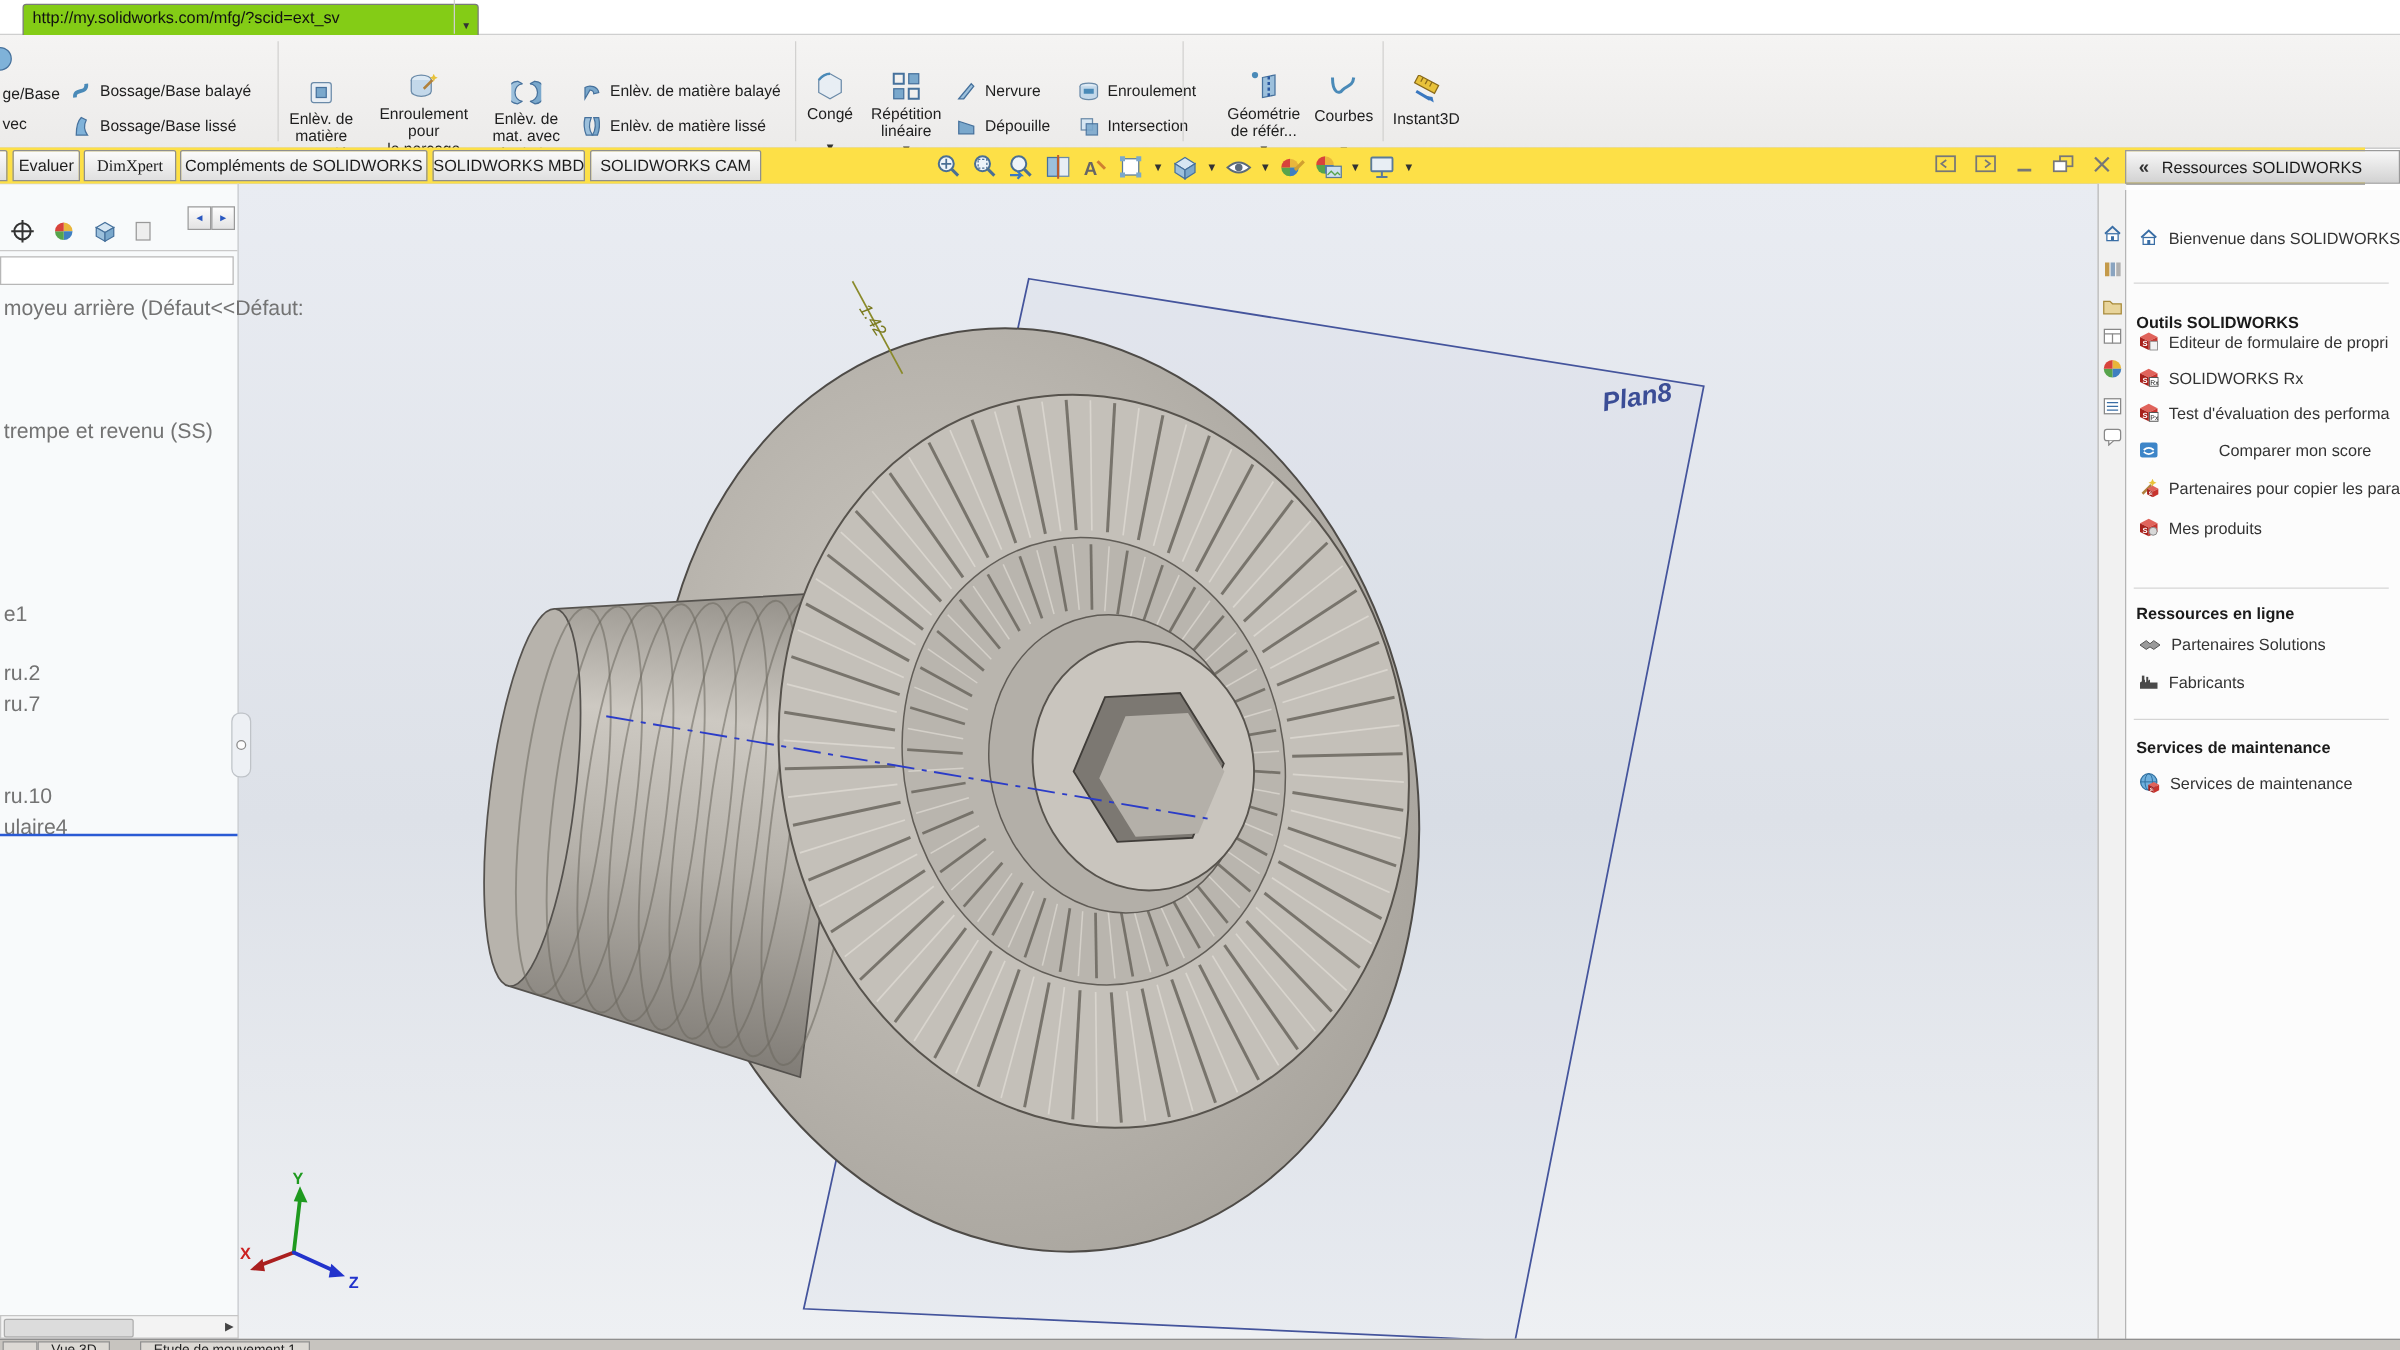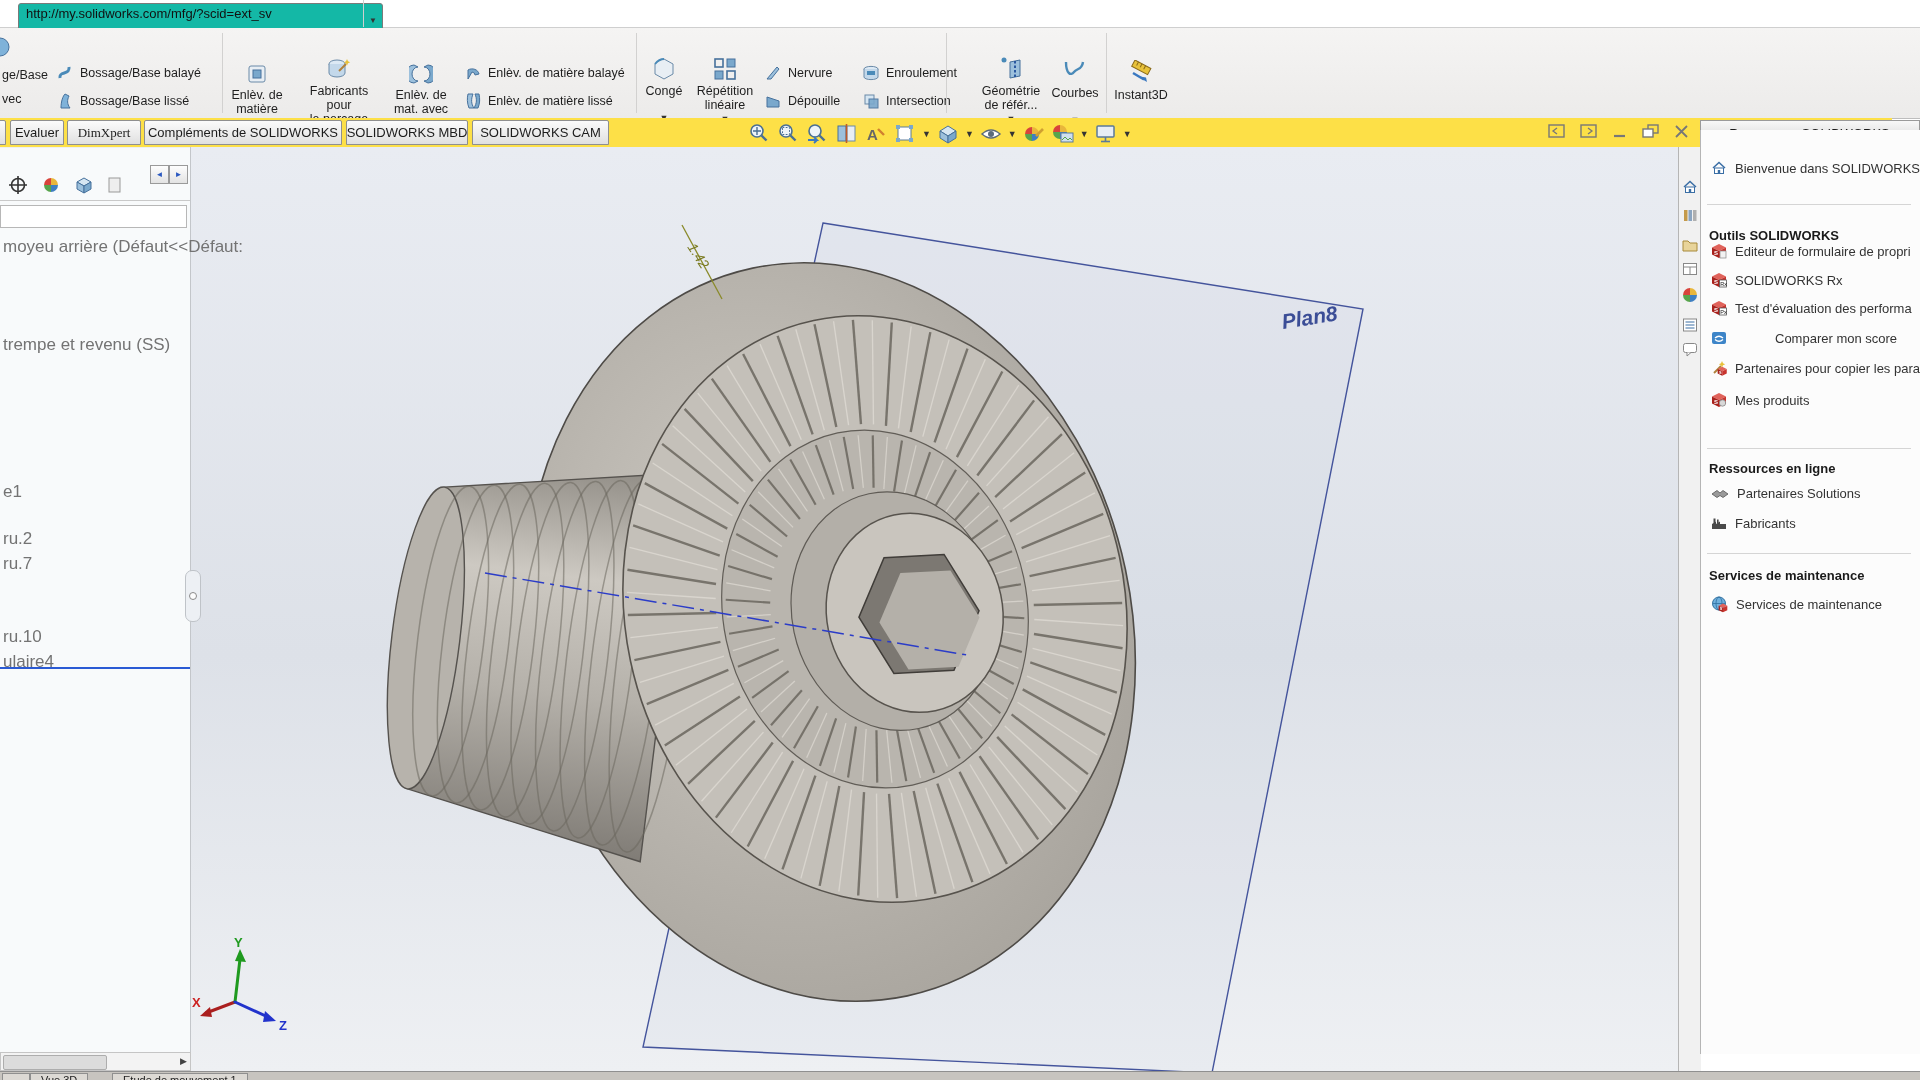--- a/index.html
+++ b/index.html
@@ -2,21 +2,21 @@
 <html><head>
 <meta charset="utf-8">
 <style>
   html,body{margin:0;padding:0;}
   body{width:1920px;height:1080px;position:relative;overflow:hidden;
        font-family:"Liberation Sans",sans-serif;background:#fff;color:#222;}
   .abs{position:absolute;}
   
   #urlrow{left:0;top:0;width:1920px;height:27px;background:#fff;border-bottom:1px solid #cfcfcf;}
   #urlbox{left:18px;top:3px;width:338px;height:20px;border:1px solid #7a7a7a;border-radius:3px;
-          background:#14b8a6;font-size:13px;line-height:20px;padding:0 18px 17px 7px;white-space:nowrap;
+          background:#84cc16;font-size:13px;line-height:20px;padding:0 18px 17px 7px;white-space:nowrap;
           overflow:hidden;color:#111;}
   #urlcaret{right:5px;top:7px;font-size:8px;color:#333;position:absolute;}
   .vline{width:1px;background:#cfcfcf;position:absolute;}
   
   #ribbon{left:0;top:28px;width:1920px;height:90px;background:linear-gradient(#f5f4f3,#ecebea);
           border-bottom:1px solid #bdbdbd;}
   .rsep{position:absolute;top:5px;bottom:5px;width:1px;background:#d2d1d0;}
   .rrow{position:absolute;height:22px;display:flex;align-items:center;gap:6px;
         font-size:12.5px;color:#1e1e1e;white-space:nowrap;}
   .rbig{position:absolute;text-align:center;font-size:12.5px;color:#1e1e1e;line-height:14px;}
@@ -57,21 +57,21 @@
   #bottomstrip{left:0;top:1071px;width:1920px;height:9px;background:#c7c4bf;border-top:1px solid #8f8f8f;overflow:hidden;}
   .btab{position:absolute;top:1px;height:18px;background:#dcd9d4;border:1px solid #8f8f8f;
         font-size:11px;line-height:13px;padding:0 10px;color:#222;white-space:nowrap;}
   
   #tpstrip{left:1678px;top:147px;width:22px;height:924px;background:#f1f1f1;border-left:1px solid #b5b5b5;}
   .tpsicon{position:absolute;left:3px;}
   #tphead{left:1700px;top:120px;width:220px;height:27px;background:linear-gradient(#f8f8f8,#d2d2d2);
           border:1px solid #9a9a9a;box-sizing:border-box;display:flex;align-items:center;overflow:hidden;}
   #tpcollapse{font-size:15px;font-weight:bold;color:#333;margin:0 10px 0 10px;}
   #tptitle{font-size:13px;font-weight:normal;color:#1a1a1a;white-space:nowrap;}
-  #tpbody{left:1700px;top:130px;width:220px;height:924px;background:#fcfcfc;border-left:1px solid #b5b5b5;overflow:hidden;}
+  #tpbody{left:1700px;top:152px;width:220px;height:924px;background:#fcfcfc;border-left:1px solid #b5b5b5;overflow:hidden;}
   .tpitem{position:absolute;left:10px;display:flex;align-items:center;gap:8px;font-size:13px;
           color:#333;white-space:nowrap;}
   .tphdr{position:absolute;left:8px;font-size:13px;font-weight:bold;color:#1a1a1a;white-space:nowrap;}
   .tpdiv{position:absolute;left:6px;width:204px;height:1px;background:#d5d5d5;}
 </style>
 </head>
 <body>
 
 <svg width="0" height="0" style="position:absolute">
   <defs>
@@ -163,21 +163,21 @@
          <span>matière</span><br>
          <span>extrudé</span></div>
   </div>
 
   <div class="rbig" style="left:300px;top:28px;width:78px;">
     <svg class="bicon" width="26" height="26">
       <ellipse cx="11" cy="8" rx="8" ry="4" fill="#dce9f4" stroke="#6a8aa8"></ellipse>
       <path d="M3,8 v9 a8,4 0 0 0 16,0 v-9" fill="#c3d8ea" stroke="#6a8aa8"></path>
       <use href="#sym-wand" x="10" y="2"></use>
       </svg>
-    <div><span>Fabricants pour</span><br>
+    <div><span>Enroulement pour</span><br>
          <span>le perçage</span></div>
     <div class="car" style="margin-top:3px;">▼</div>
   </div>
 
   <div class="rbig" style="left:388px;top:34px;width:66px;">
     <svg class="bicon" width="24" height="24">
       <path d="M5,3 a8,9 0 0 0 0,18 l4,-2 a6,7 0 0 1 0,-14 Z" fill="#9cc0dc" stroke="#46719c"></path>
       <path d="M19,3 a8,9 0 0 1 0,18 l-4,-2 a6,7 0 0 0 0,-14 Z" fill="#7aa8cc" stroke="#46719c"></path>
       </svg>
     <div><span>Enlèv. de</span><br>

